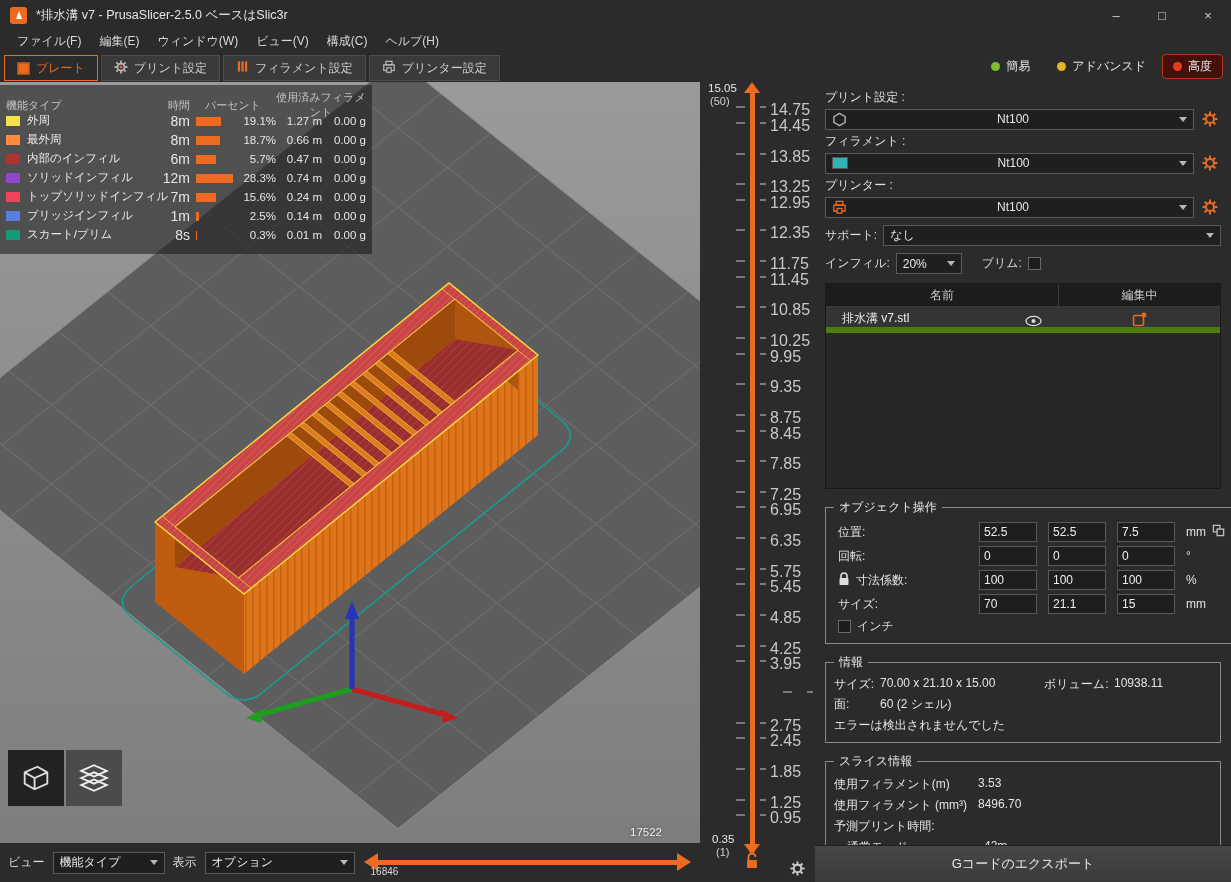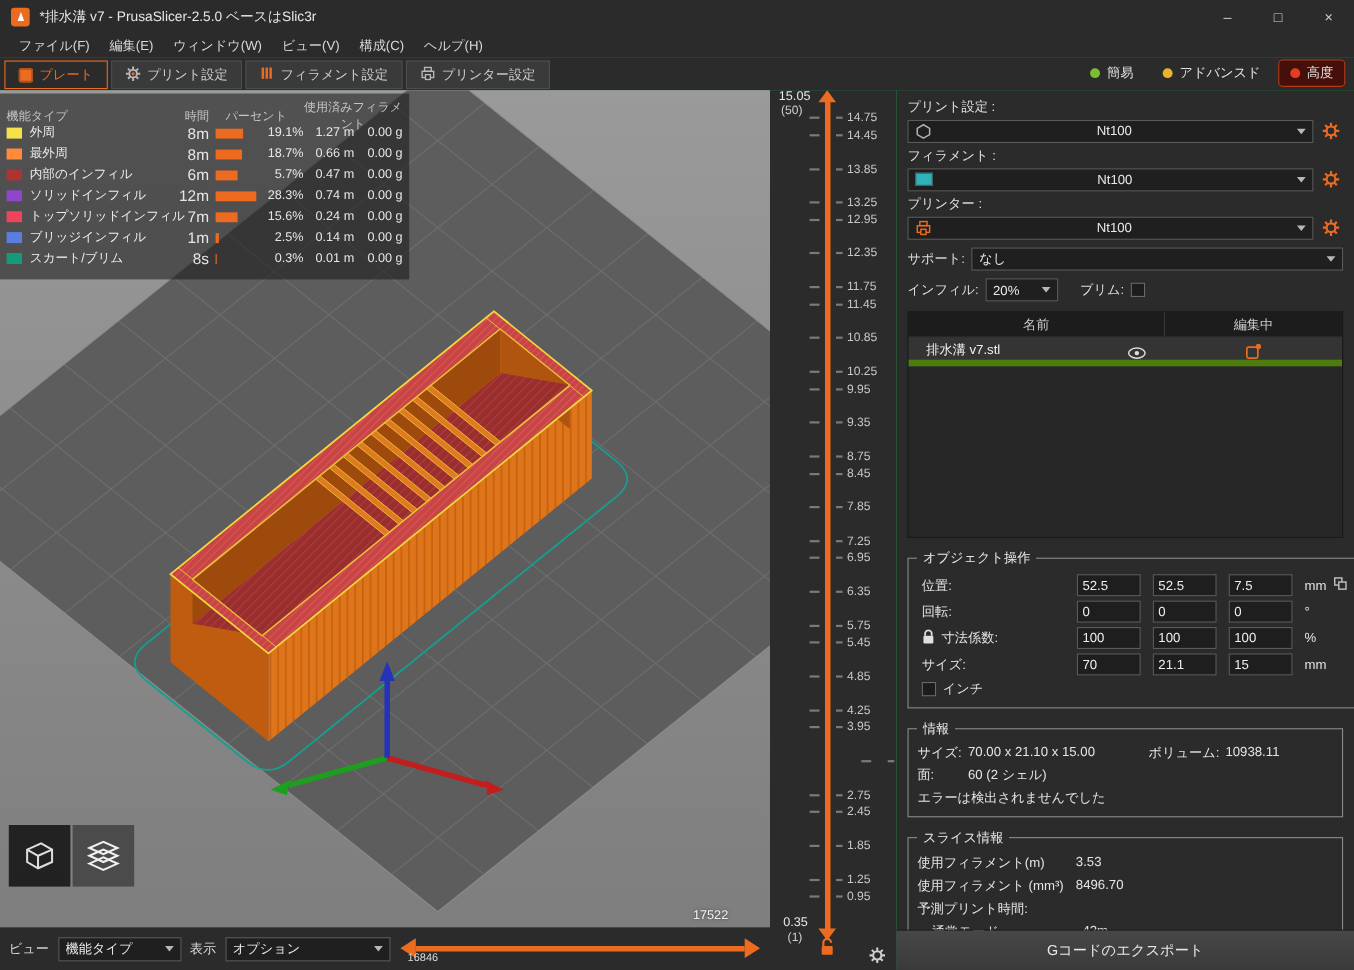--- a/index.html
+++ b/index.html
@@ -1,17 +1,17 @@
 <!DOCTYPE html>
 <html><head>
 <meta charset="utf-8">
 <style>
   html,body{margin:0;padding:0;background:#1a1a1a;}
   *{box-sizing:border-box;}
-  .window{position:relative;width:1231px;height:882px;background:#22c55e;overflow:hidden;
+  .window{position:relative;width:1231px;height:882px;background:#3b82f6;overflow:hidden;
     font-family:"Liberation Sans","DejaVu Sans",sans-serif;font-size:12px;color:#ddd;}
 
   
   .titlebar{position:absolute;left:0;top:0;width:1231px;height:30px;display:flex;align-items:center;
     padding-left:10px;background:#2b2b2b;}
   .appicon{width:17px;height:17px;border-radius:3px;background:#ED6B21;display:flex;align-items:center;justify-content:center;margin-right:9px;}
   .title-text{color:#e6e6e6;font-size:12.5px;}
   .win-btns{margin-left:auto;display:flex;height:30px;}
   .win-btn{width:46px;height:30px;display:flex;align-items:center;justify-content:center;color:#cfcfcf;font-size:13px;}
 
@@ -59,21 +59,21 @@
   .ltrack{position:absolute;left:50px;top:10px;width:5px;height:754px;background:#ED6B21;}
   .lhandle-top{position:absolute;left:44px;top:0;width:0;height:0;border-left:8px solid transparent;border-right:8px solid transparent;border-bottom:11px solid #ED6B21;}
   .lhandle-bot{position:absolute;left:44px;top:762px;width:0;height:0;border-left:8px solid transparent;border-right:8px solid transparent;border-top:11px solid #ED6B21;}
   .ltop-val{position:absolute;left:8px;top:0px;color:#e8e8e8;font-size:11.5px;}
   .ltop-layer{position:absolute;left:10px;top:13px;color:#cfcfcf;font-size:11px;}
   .lbot-val{position:absolute;left:12px;top:751px;color:#e8e8e8;font-size:11.5px;}
   .lbot-layer{position:absolute;left:16px;top:764px;color:#cfcfcf;font-size:11px;}
   .ltick{position:absolute;left:0;width:115px;height:12px;margin-top:-6px;}
   .ld{position:absolute;left:36px;top:5px;width:9px;height:2px;background:#7a7a7a;}
   .ld2{position:absolute;left:60px;top:5px;width:6px;height:2px;background:#7a7a7a;}
-  .lv{position:absolute;left:70px;top:0;font-size:11px;color:#c8c8c8;}
+  .lv{position:absolute;left:70px;top:0;font-size:16px;color:#c8c8c8;}
   .llock{position:absolute;left:44px;top:770px;}
   .lgear{position:absolute;left:90px;top:779px;}
 
   
   .bottombar{position:absolute;left:0;top:843px;width:700px;height:39px;background:#2b2b2b;display:flex;align-items:center;padding:0 8px;gap:8px;z-index:5;}
   .blabel{color:#dcdcdc;}
   .combo{display:flex;align-items:center;gap:5px;height:22px;background:#1f1f1f;border:1px solid #5a5a5a;padding:0 6px;color:#e8e8e8;}
   .combo .cval{flex:1;white-space:nowrap;overflow:hidden;}
   .carr{width:0;height:0;border-left:4px solid transparent;border-right:4px solid transparent;border-top:5px solid #b8b8b8;flex:0 0 auto;}
   .combo-view{width:112px;}

